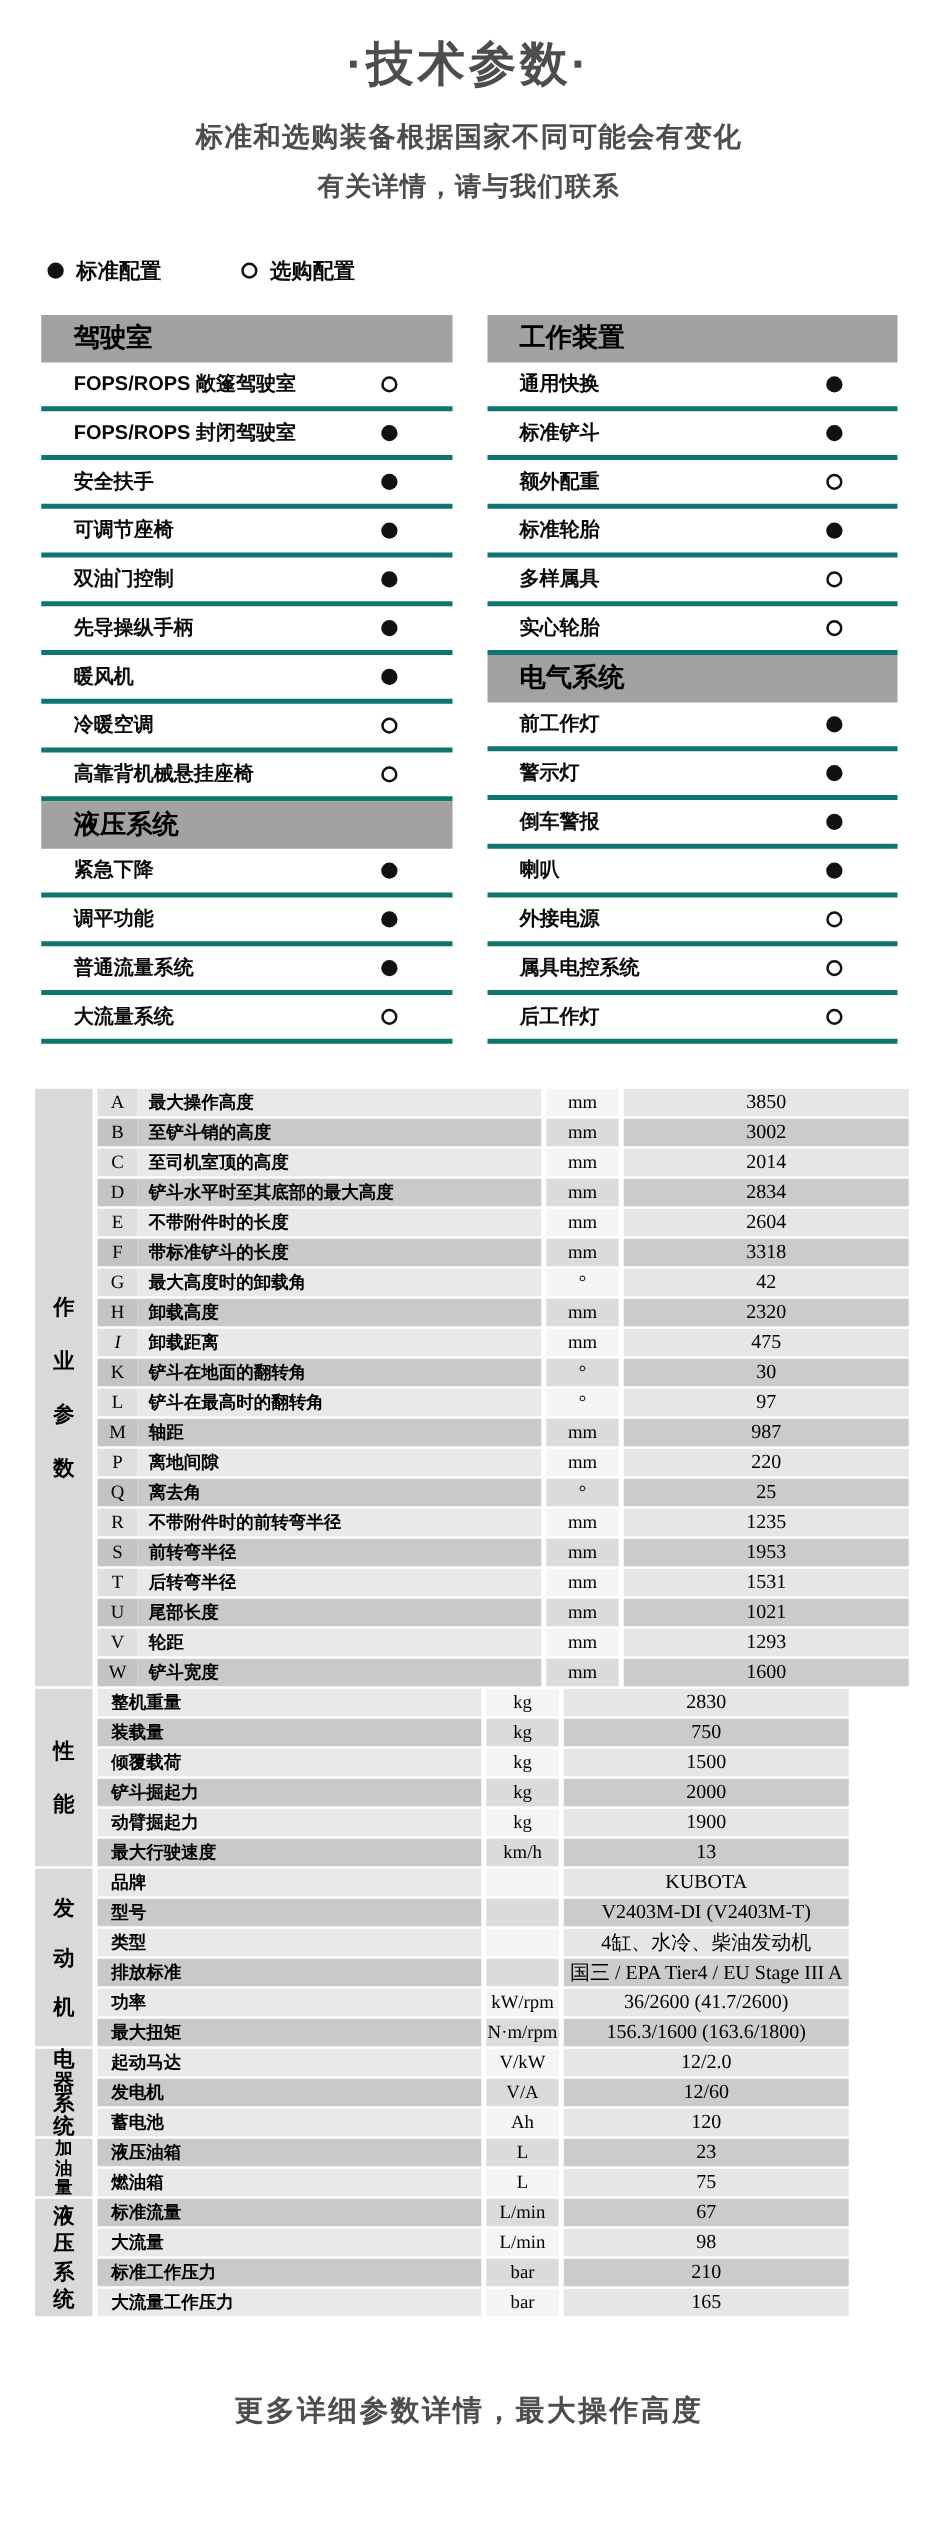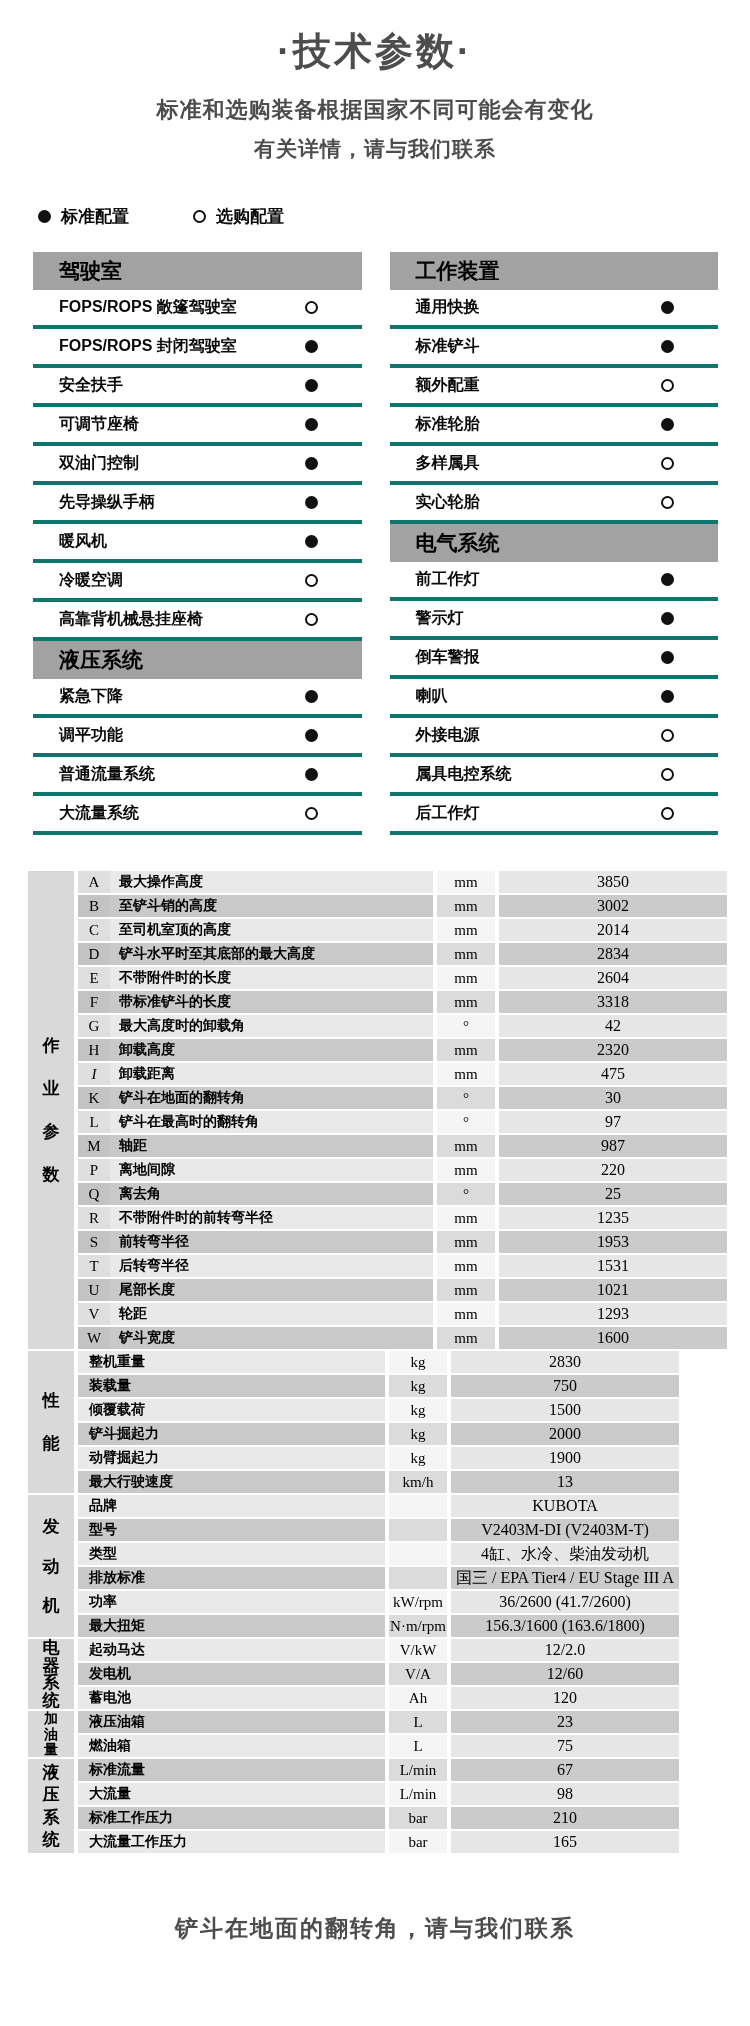--- a/index.html
+++ b/index.html
@@ -462,13 +462,13 @@
         </div>
         <div class="spec-row light">
           <div class="cell desc-full">大流量工作压力</div>
           <div class="cell unit">bar</div>
           <div class="cell value">165</div>
         </div>
       </div>
     </div>
   </div>
 
-<div class="footer">铲斗在地面的翻转角，请与我们联系</div>
+<div class="footer">更多详细参数详情，最大操作高度</div>
 
 </body></html>

